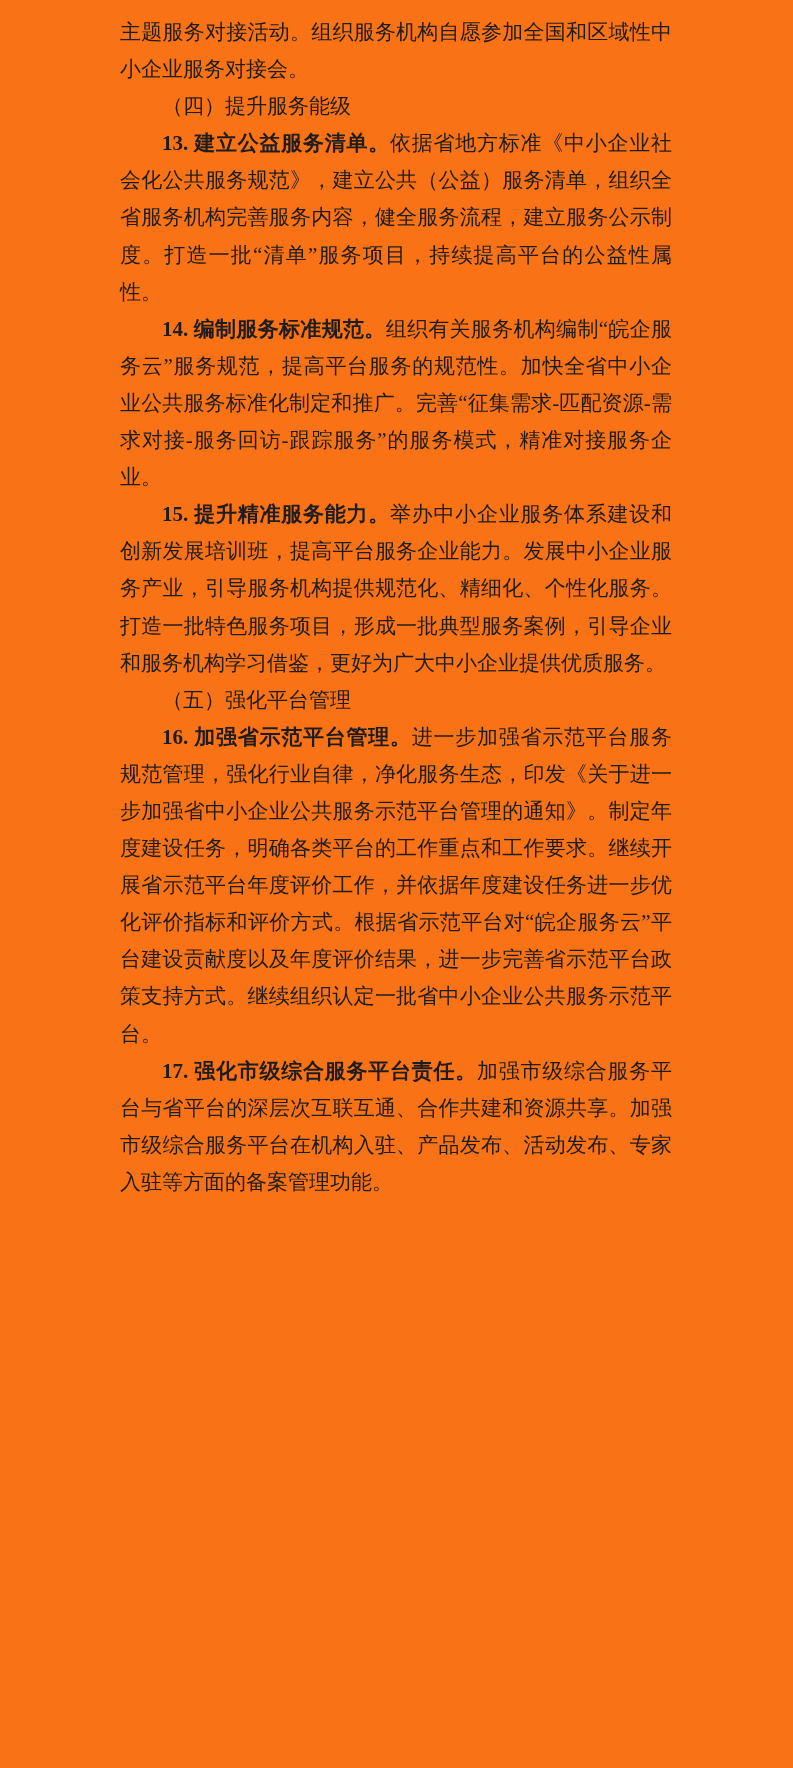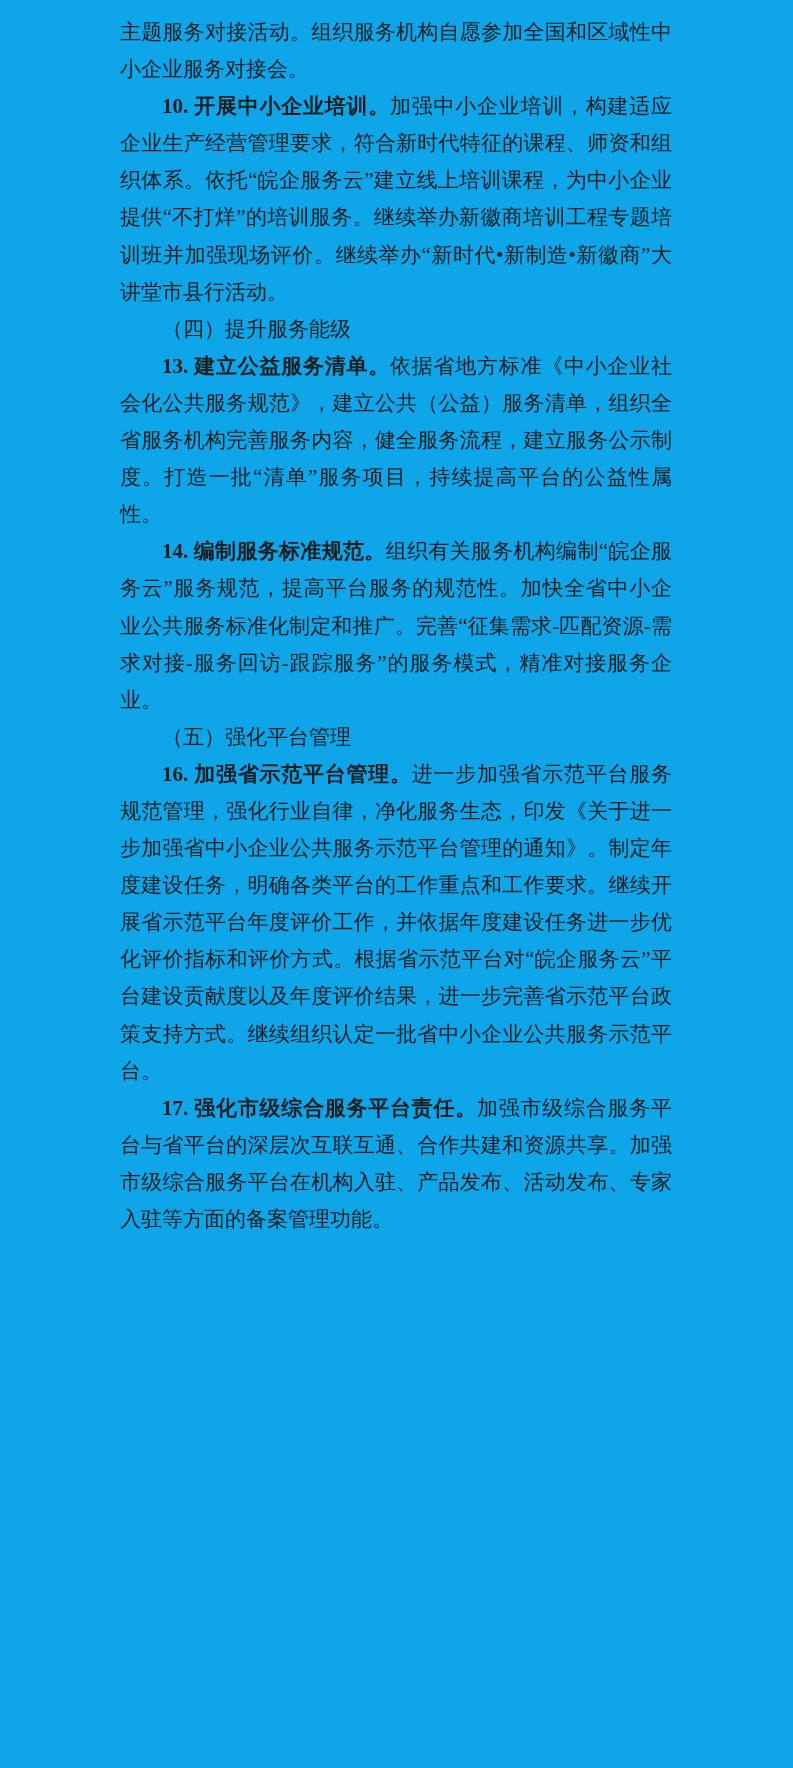--- a/index.html
+++ b/index.html
@@ -4,21 +4,21 @@
 <style>
   html, body {
     margin: 0;
     padding: 0;
     background: #ffffff;
   }
   .page {
     position: relative;
     width: 793px;
     height: 1768px;
-    background: #0ea5e9;
+    background: #f97316;
     box-sizing: border-box;
     padding: 14px 121px 0 120px;
     overflow: hidden;
   }
   .doc {
     font-family: "Liberation Serif", "DejaVu Serif", serif;
     font-size: 21px;
     line-height: 37.1px;
     color: #1d1d1f;
     text-align: justify;
@@ -40,30 +40,30 @@
   }
 </style>
 </head>
 <body>
 
 <div class="page">
   <div class="doc">
 
     <p class="continuation">主题服务对接活动。组织服务机构自愿参加全国和区域性中小企业服务对接会。</p>
 
-    <p><span class="lead">10. 开展中小企业培训。</span><span>加强中小企业培训，构建适应企业生产经营管理要求，符合新时代特征的课程、师资和组织体系。依托“皖企服务云”建立线上培训课程，为中小企业提供“不打烊”的培训服务。继续举办新徽商培训工程专题培训班并加强现场评价。继续举办“新时代•新制造•新徽商”大讲堂市县行活动。</span></p>
 
 
 
     <p class="section-heading">（四）提升服务能级</p>
 
     <p><span class="lead">13. 建立公益服务清单。</span><span>依据省地方标准《中小企业社会化公共服务规范》，建立公共（公益）服务清单，组织全省服务机构完善服务内容，健全服务流程，建立服务公示制度。打造一批“清单”服务项目，持续提高平台的公益性属性。</span></p>
 
     <p><span class="lead">14. 编制服务标准规范。</span><span>组织有关服务机构编制“皖企服务云”服务规范，提高平台服务的规范性。加快全省中小企业公共服务标准化制定和推广。完善“征集需求-匹配资源-需求对接-服务回访-跟踪服务”的服务模式，精准对接服务企业。</span></p>
 
+    <p><span class="lead">15. 提升精准服务能力。</span><span>举办中小企业服务体系建设和创新发展培训班，提高平台服务企业能力。发展中小企业服务产业，引导服务机构提供规范化、精细化、个性化服务。打造一批特色服务项目，形成一批典型服务案例，引导企业和服务机构学习借鉴，更好为广大中小企业提供优质服务。</span></p>
 
     <p class="section-heading">（五）强化平台管理</p>
 
     <p><span class="lead">16. 加强省示范平台管理。</span><span>进一步加强省示范平台服务规范管理，强化行业自律，净化服务生态，印发《关于进一步加强省中小企业公共服务示范平台管理的通知》。制定年度建设任务，明确各类平台的工作重点和工作要求。继续开展省示范平台年度评价工作，并依据年度建设任务进一步优化评价指标和评价方式。根据省示范平台对“皖企服务云”平台建设贡献度以及年度评价结果，进一步完善省示范平台政策支持方式。继续组织认定一批省中小企业公共服务示范平台。</span></p>
 
     <p><span class="lead">17. 强化市级综合服务平台责任。</span><span>加强市级综合服务平台与省平台的深层次互联互通、合作共建和资源共享。加强市级综合服务平台在机构入驻、产品发布、活动发布、专家入驻等方面的备案管理功能。</span></p>
 
   </div>
 </div>
 

